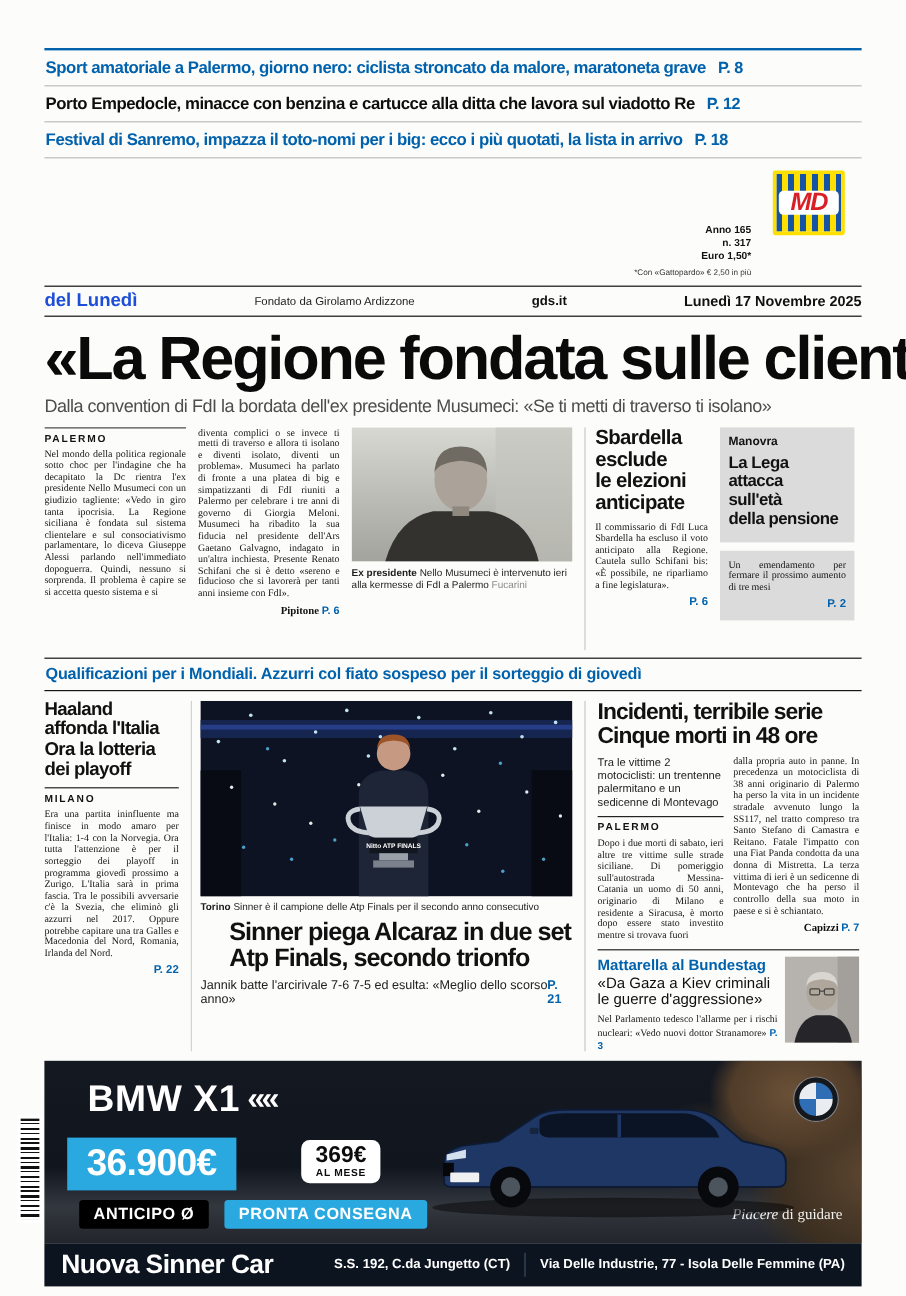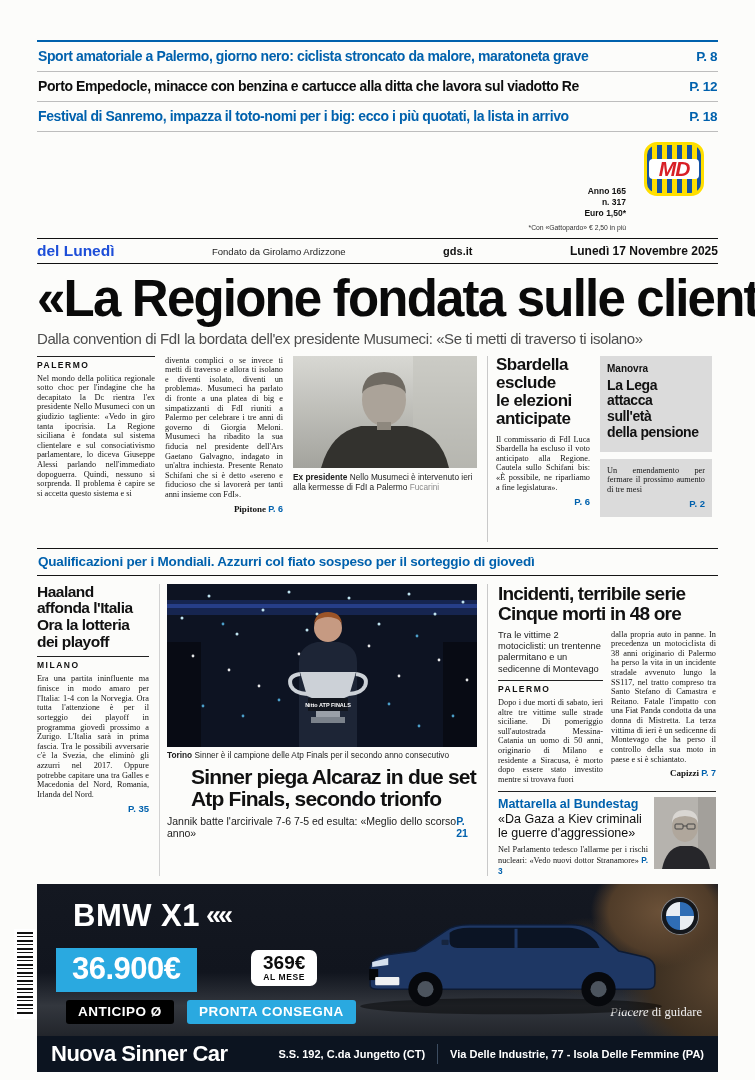--- a/index.html
+++ b/index.html
@@ -2,34 +2,34 @@
 <html><head>
 <meta charset="utf-8">
 <style>
   * { margin:0; padding:0; box-sizing:border-box; }
   html,body { background:#e9e9e9; }
   .page { position:relative; width:755px; height:1080px; margin:0 auto; background:#fcfcfa;
           overflow:hidden; font-family:"Liberation Serif", serif; color:#111; }
 
   
   .teasers { margin:40px 37px 0; border-top:2px solid #0061ad; }
-  .teaser { display:flex; justify-content:space-between; align-items:center;
+  .teaser { display:flex; justify-content:flex-start; align-items:center;
             padding:6px 1px 7px; border-bottom:1px solid #bdbdbd;
             font-family:"Liberation Sans", sans-serif; font-weight:bold;
             font-size:14px; letter-spacing:-0.4px; white-space:nowrap; overflow:hidden; }
   .t-blue { color:#0061ad; }
   .t-black { color:#0e0e0e; }
   .t-page { color:#0061ad; font-size:13.5px; margin-left:10px; }
 
   
   .masthead { position:relative; margin:0 37px; height:106px; }
   .mast-title { position:absolute; left:0; top:8; font-family:"Liberation Serif", serif;
                 font-weight:bold; font-size:48px; letter-spacing:-1.5px; white-space:nowrap;
                 color:#080808; -webkit-text-stroke:1.2px #080808; }
-  .md-logo { position:absolute; right:14px; top:10px; width:60px; height:54px; border-radius:13px;
+  .md-logo { position:absolute; right:14px; top:10px; width:60px; height:54px; border-radius:2px;
              background:repeating-linear-gradient(90deg,#1553a4 0 5px,#ffdf00 5px 10px);
              border:3px solid #ffdf00; }
   .md-band { position:absolute; left:4%; right:4%; top:30%; bottom:30%; background:#fff;
              border-radius:4px; display:flex; align-items:center; justify-content:center; }
   .md-band span { color:#d81f26; font-family:"Liberation Sans", sans-serif; font-weight:bold;
                   font-style:italic; font-size:21px; letter-spacing:-1px; }
   .issue-block { position:absolute; right:92px; top:54px; text-align:right;
                  font-family:"Liberation Sans", sans-serif; font-weight:bold;
                  font-size:8.5px; line-height:1.3; color:#111; }
   .issue-note { position:absolute; right:92px; top:92px; font-family:"Liberation Sans", sans-serif;
@@ -266,21 +266,21 @@
   <div class="sport-grid">
 
     <div>
       <h3 class="it-head">Haaland
 affonda l'Italia
 Ora la lotteria
 dei playoff</h3>
       <div class="dateline mt6">MILANO</div>
       <div class="body">Era una partita ininfluente ma finisce in modo amaro per l'Italia: 1-4 con la Norvegia. Ora tutta l'attenzione è per il sorteggio dei playoff in programma giovedì prossimo a Zurigo. L'Italia sarà in prima fascia. Tra le possibili avversarie c'è la Svezia, che eliminò gli azzurri nel 2017. Oppure potrebbe capitare una tra Galles e Macedonia del Nord, Romania, Irlanda del Nord.</div>
       <div class="pref-row">
-        <span class="pref">P. 35</span>
+        <span class="pref">P. 22</span>
       </div>
     </div>
 
     <div class="sinner-col">
       <div class="sinner-photo">
         <svg viewBox="0 0 310 163" aria-hidden="true">
           <rect width="310" height="163" fill="#0d1322"></rect>
           <rect y="16" width="310" height="15" fill="#162550"></rect>
           <rect y="20" width="310" height="4" fill="#2d49a0" opacity="0.7"></rect>
           <rect x="0" y="58" width="34" height="105" fill="#080b14"></rect>

